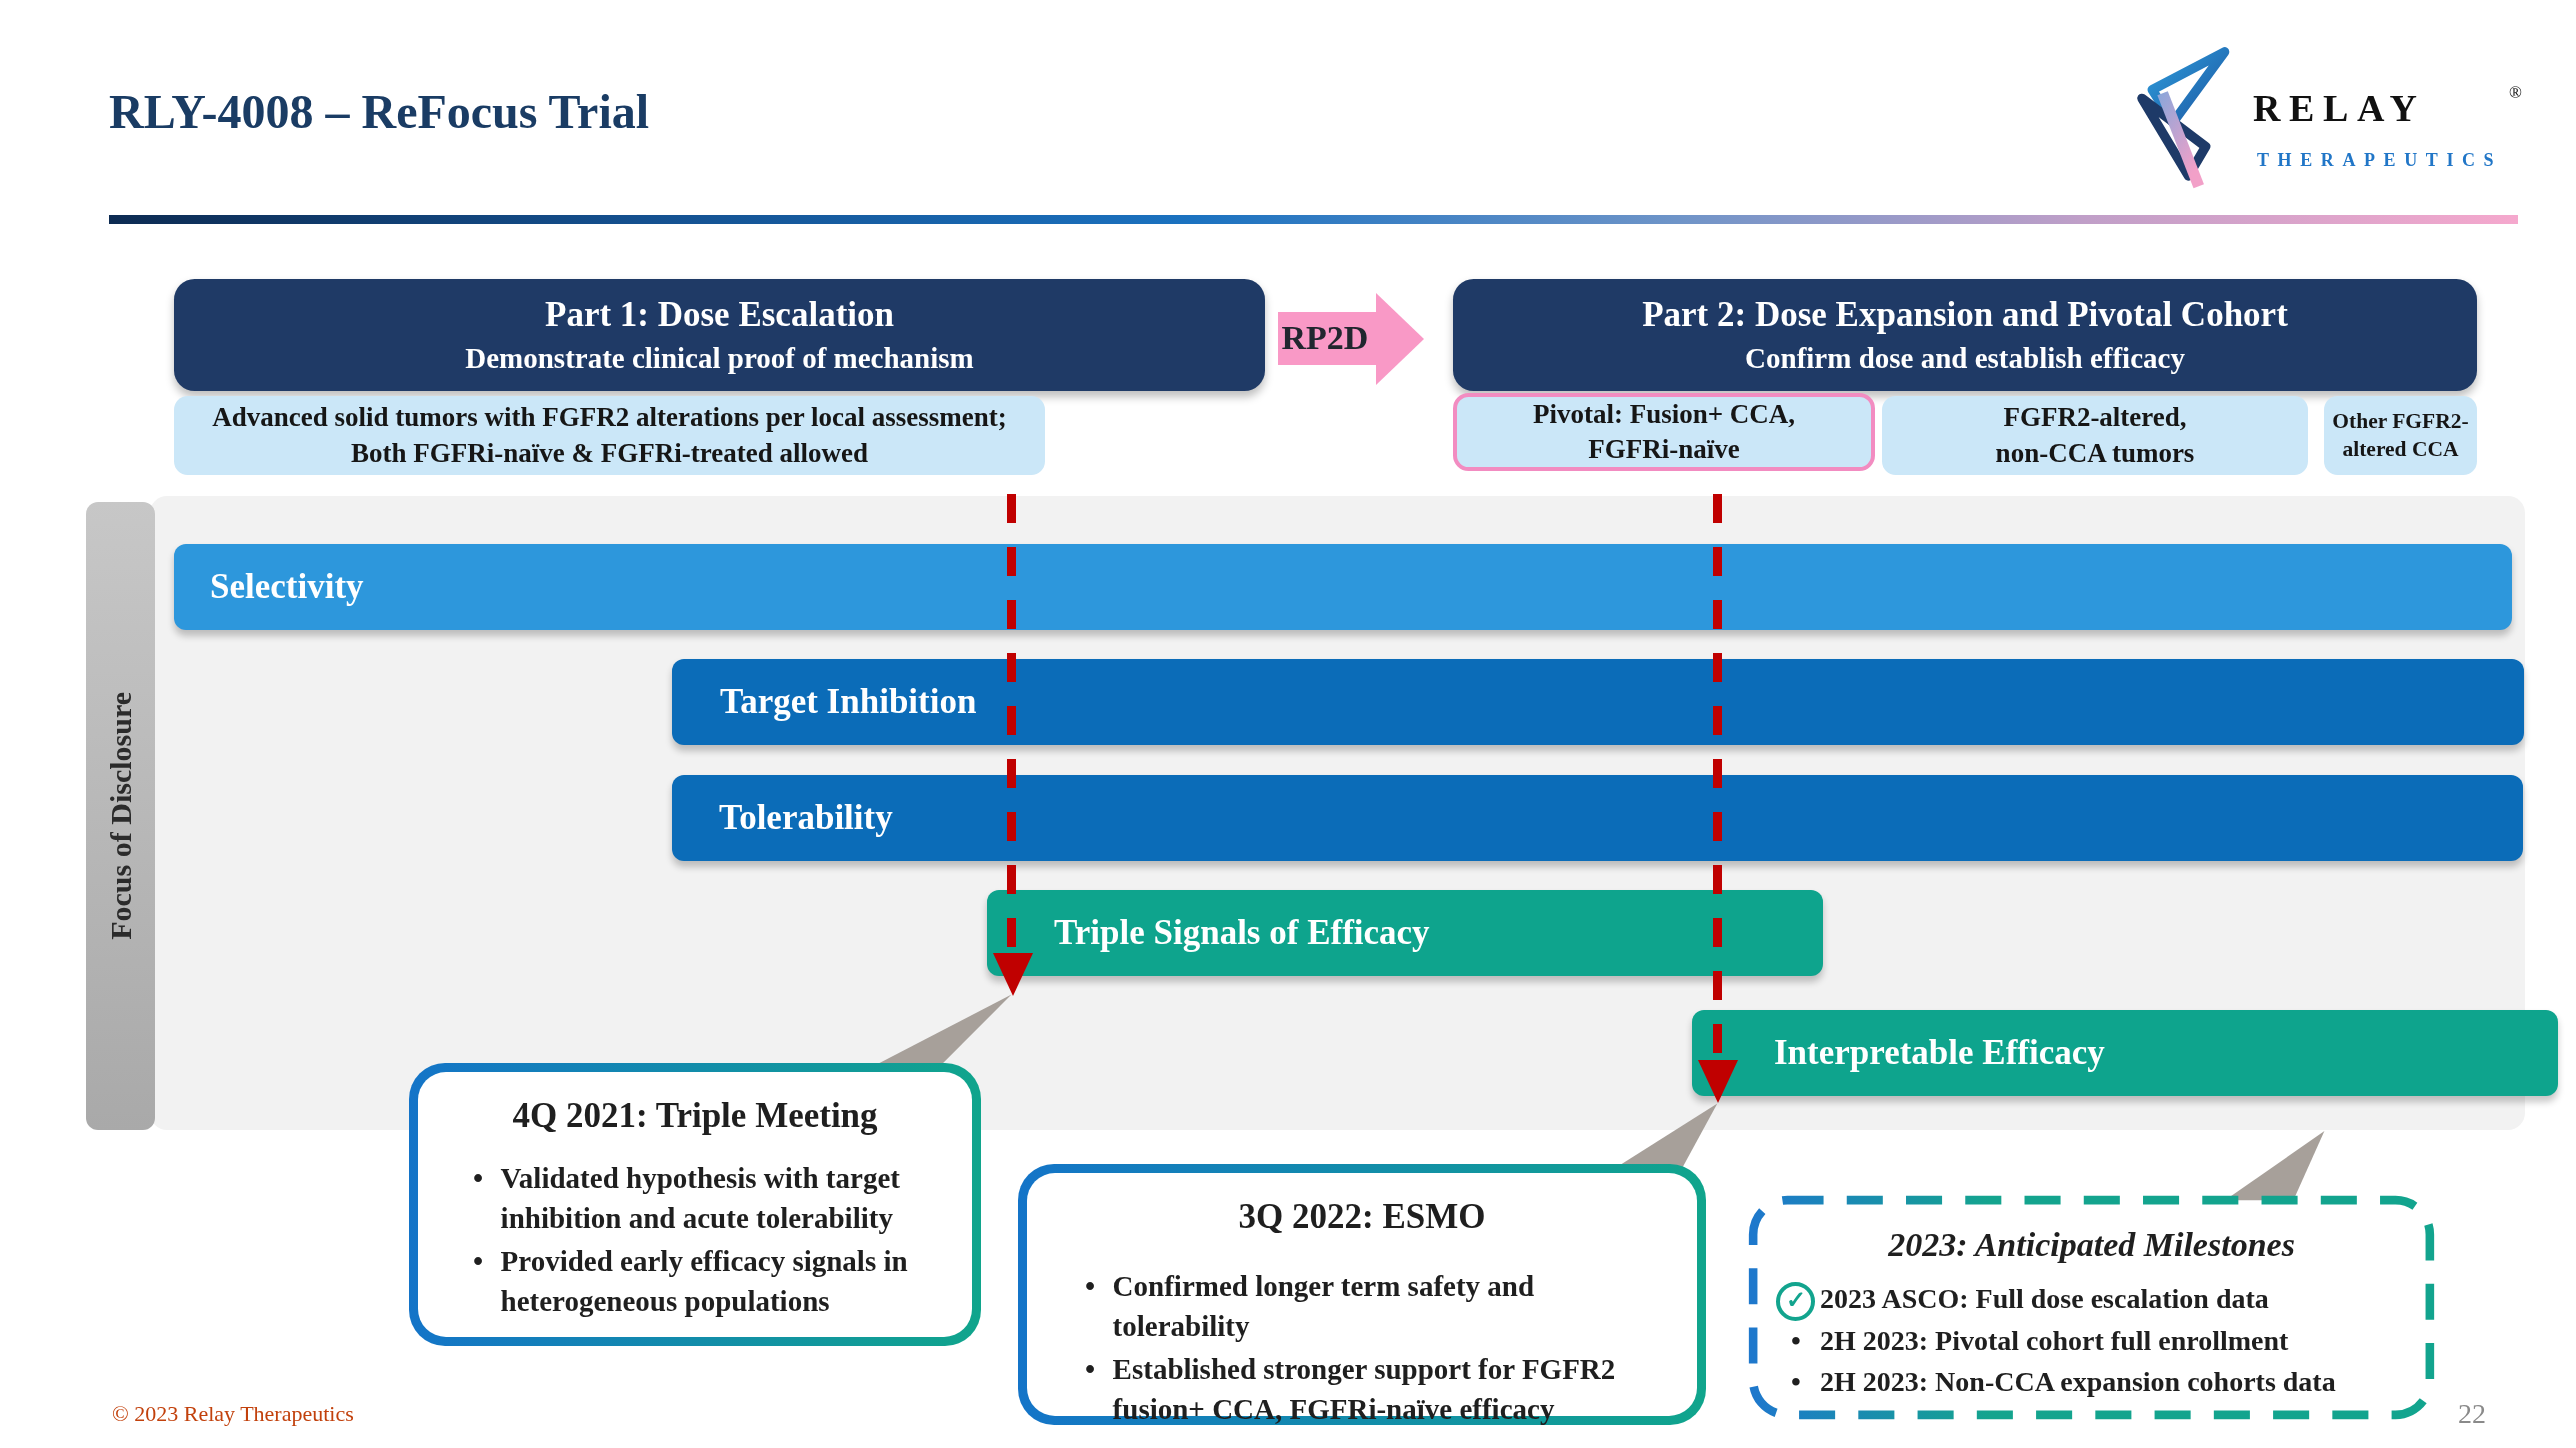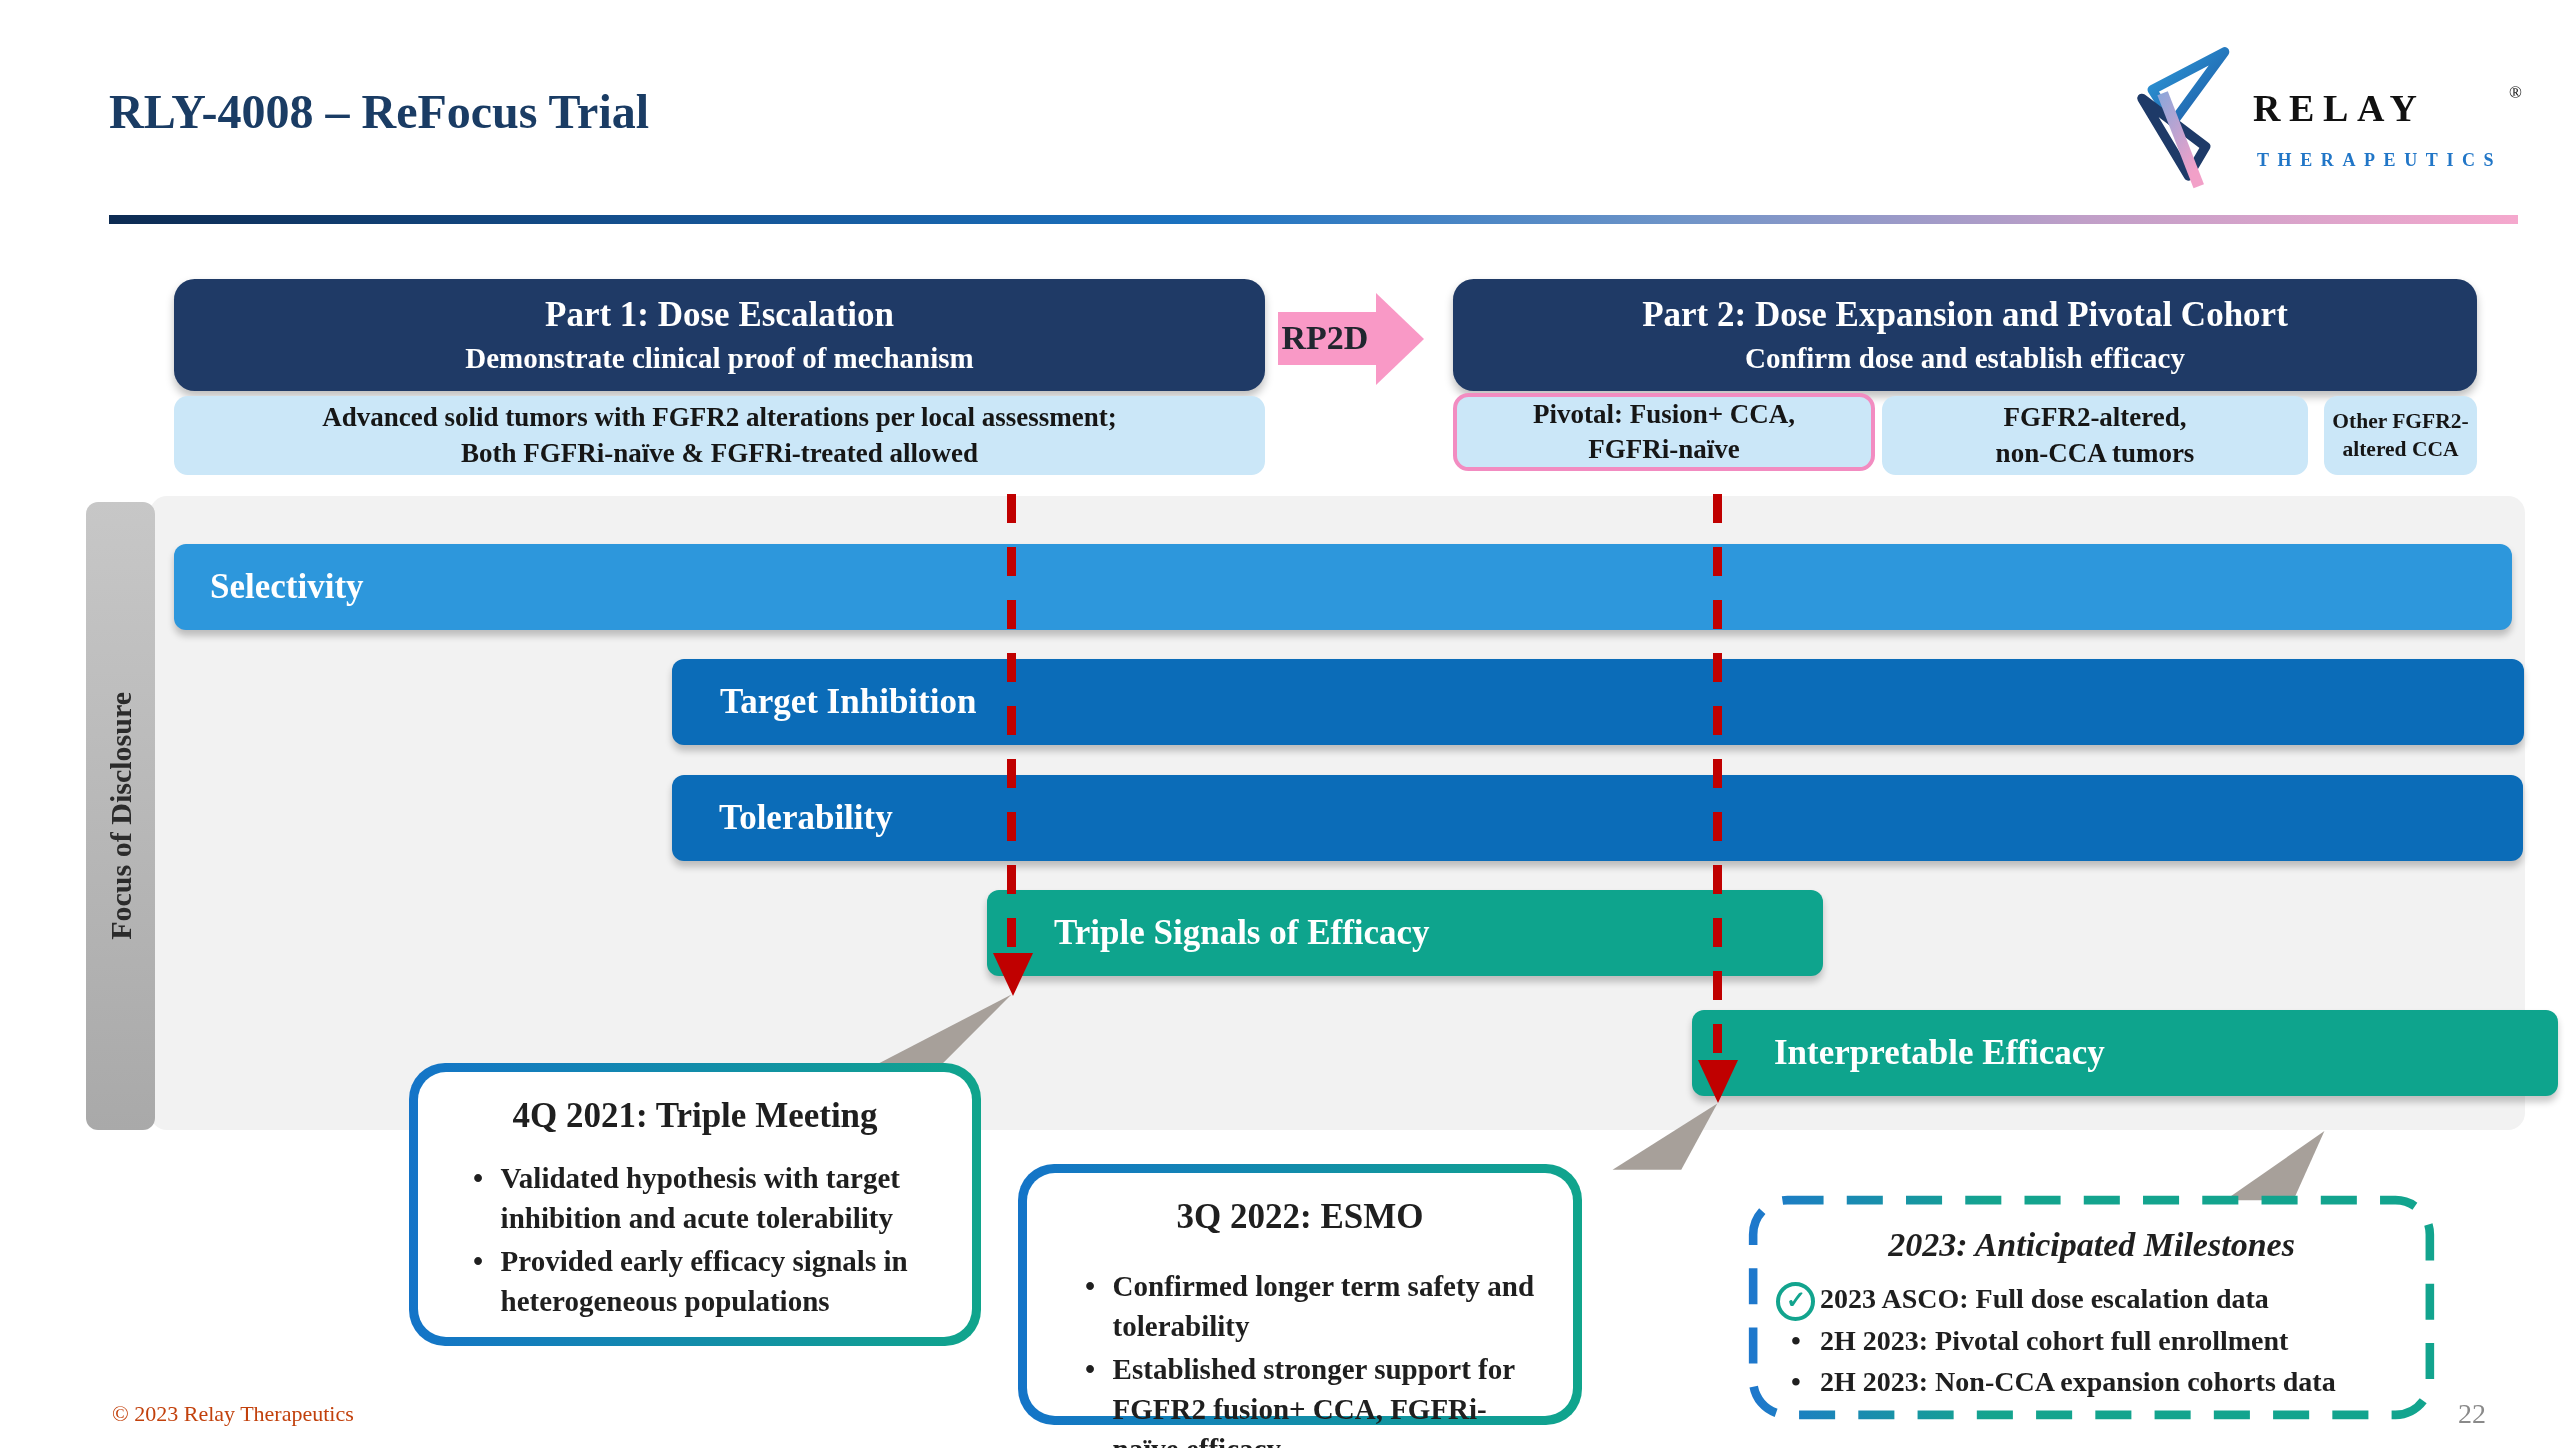--- a/index.html
+++ b/index.html
@@ -27,21 +27,21 @@
 
   .rp2d-body{position:absolute;left:1278px;top:312px;width:98px;height:53px;background:#F999C6;}
   .rp2d-head{position:absolute;left:1376px;top:293px;width:0;height:0;
     border-top:46px solid transparent;border-bottom:46px solid transparent;border-left:48px solid #F999C6;}
   .rp2d-label{position:absolute;left:1271px;top:319px;width:108px;text-align:center;
     font-size:34px;font-weight:bold;color:#21262E;}
 
   .lightblue-box{position:absolute;top:396px;height:79px;background:#CBE7F8;border-radius:13.7px;
     color:#161616;display:flex;flex-direction:column;align-items:center;justify-content:center;
     text-align:center;font-weight:bold;font-size:27px;line-height:1.3;}
-  .pop-box{left:174px;width:1091px;}
+  .pop-box{left:174px;width:871px;}
   .pivotal-box{left:1453px;width:414px;border:4.3px solid #F28CC1;height:70px;box-sizing:content-box;
     border-radius:15.5px;top:393px;}
   .noncca-box{left:1882px;width:426px;}
   .other-box{left:2324px;width:153px;font-size:21.5px;}
 
   
   .panel{position:absolute;left:150px;top:496px;width:2375px;height:634px;background:#F2F2F2;border-radius:17px;}
   .focus-rail{position:absolute;left:86px;top:502px;width:69px;height:628px;border-radius:12px;
     background:linear-gradient(180deg,#C7C7C7,#A9A9A9);display:flex;align-items:center;justify-content:center;}
   .focus-rail span{writing-mode:vertical-rl;transform:rotate(180deg);font-weight:bold;font-size:30px;color:#2B2B2B;}
@@ -64,21 +64,21 @@
   .arrow-1{left:993px;top:953px;}
   .arrow-2{left:1698px;top:1060px;}
 
   .connector-svg{position:absolute;left:0;top:0;pointer-events:none;}
 
   
   .callout{position:absolute;border-radius:36px;background:linear-gradient(90deg,#1474C8,#10A58C);}
   .callout .inner{position:absolute;left:8.6px;top:8.6px;right:8.6px;bottom:8.6px;background:#ffffff;
     border-radius:28px;color:#1F1F1F;}
   .co-1{left:409px;top:1063px;width:572px;height:283px;}
-  .co-2{left:1018px;top:1164px;width:564px;height:261px;}
+  .co-2{left:1018px;top:1164px;width:688px;height:261px;}
   .co-title{text-align:center;font-size:35px;font-weight:bold;padding-top:24px;}
   .co-bullets{margin-top:22px;padding:0 29px 0 38px;}
   .co-2 .co-bullets{margin-top:29px;padding:0 26px 0 41px;}
   .b-row{display:flex;font-size:29px;font-weight:bold;line-height:1.38;margin-bottom:3.4px;}
   .b-dot{width:45px;flex:0 0 45px;text-align:center;}
   .b-text{flex:1;}
 
   .co-3{position:absolute;left:1748px;top:1195px;width:687px;height:225px;}
   .co-3 .inner3{position:absolute;left:10.3px;top:10.3px;right:10.3px;bottom:10.3px;color:#1F1F1F;}
   .co3-title{text-align:center;font-size:34px;font-weight:bold;font-style:italic;padding-top:20.6px;}

